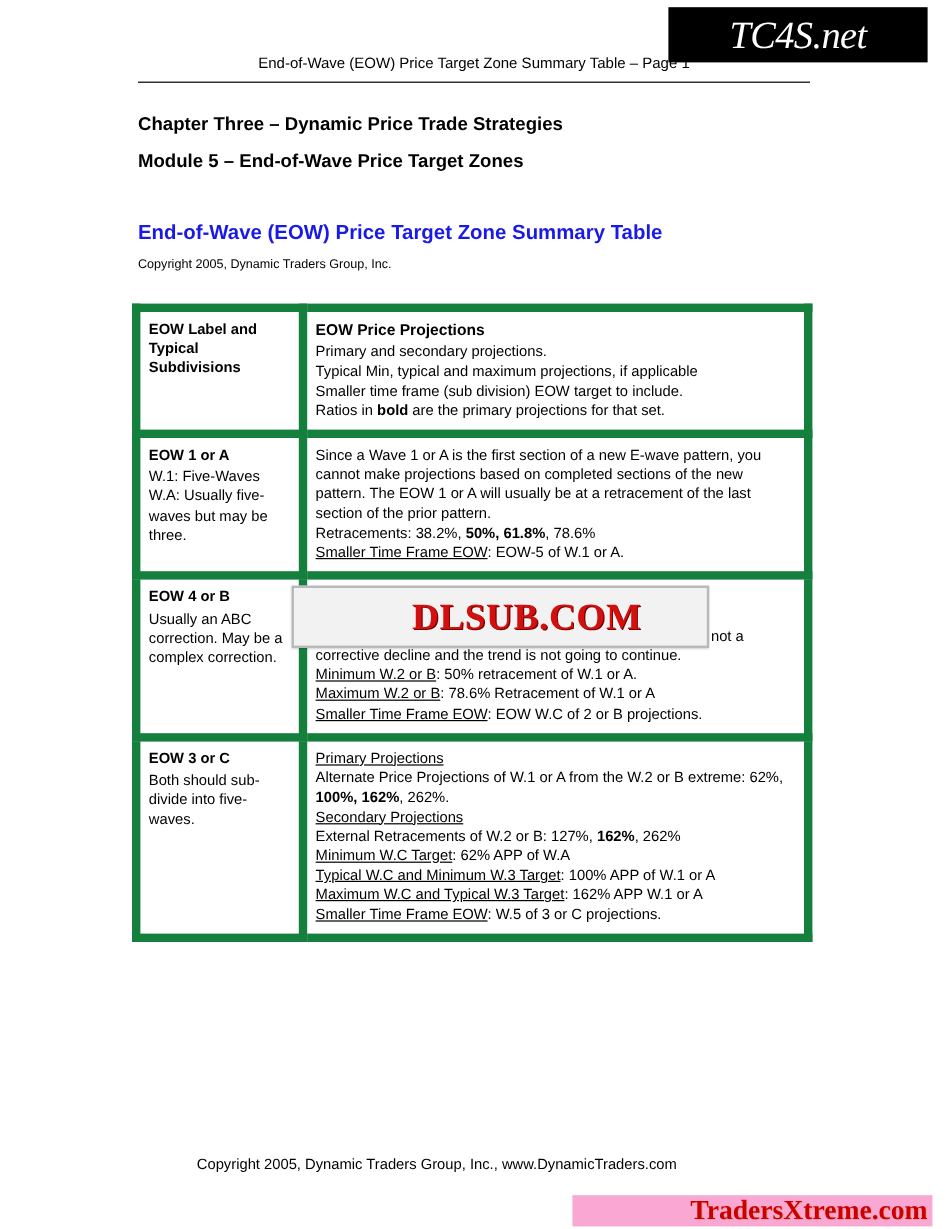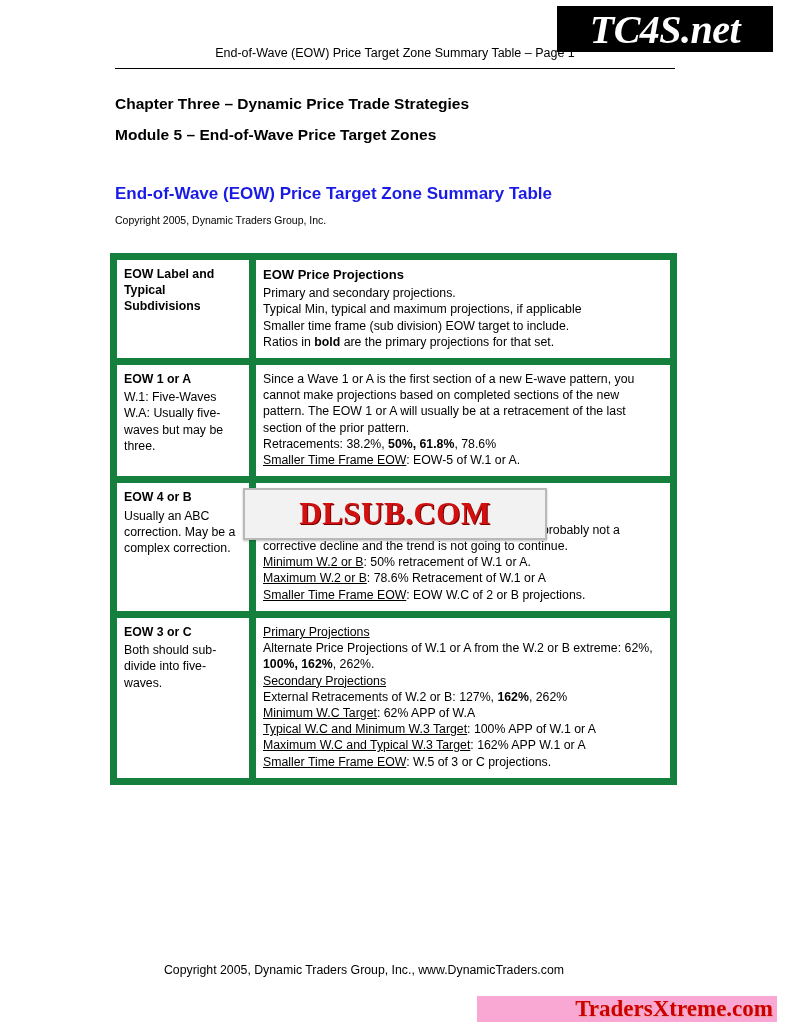--- a/index.html
+++ b/index.html
@@ -29,22 +29,22 @@
     right: 18px;
     width: 216px;
     height: 46px;
     background: #000000;
     display: flex;
     align-items: center;
     justify-content: center;
   }
   .tc4s-badge .txt {
     font-family: "Liberation Serif", serif;
-    font-size: 40px;
-    font-weight: bold;
+    font-size: 32px;
+    font-weight: normal;
     font-style: italic;
     color: #ffffff;
     letter-spacing: -0.5px;
   }
 
   
   .header-line {
     position: absolute;
     top: 46px;
     left: 115px;
@@ -133,20 +133,21 @@
     top: 488px;
     left: 243px;
     width: 300px;
     height: 48px;
     background: #f2f2f2;
     border: 2px solid #b9b9b9;
     display: flex;
     align-items: center;
     justify-content: center;
     box-shadow: 0 1px 2px rgba(0,0,0,0.25);
+    padding-left: 44px;
   }
   .dlsub .txt {
     font-family: "Liberation Serif", serif;
     font-size: 31px;
     font-weight: bold;
     color: #d21010;
     letter-spacing: 0.5px;
     text-shadow: 1px 1px 0 #7a0000;
   }
 

